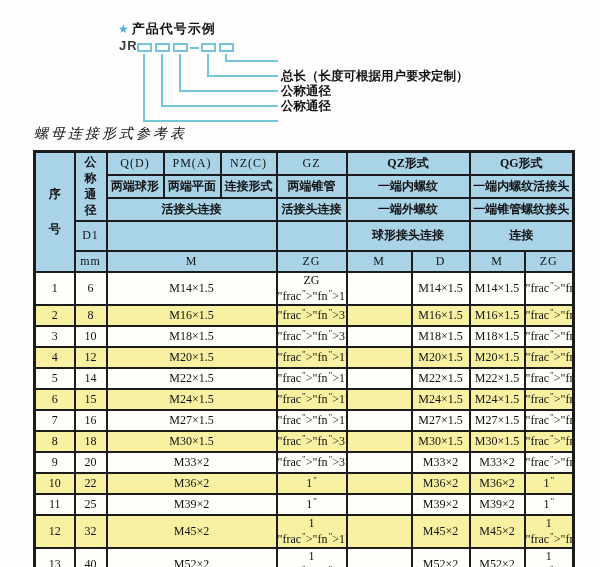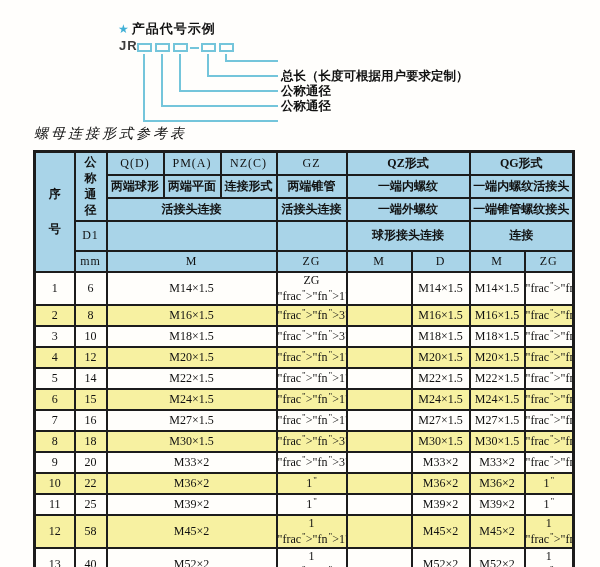--- a/index.html
+++ b/index.html
@@ -240,21 +240,21 @@
             <td>25</td>
             <td colspan="3">M39×2</td>
             <td>1<span class="inch">"</span></td>
             <td></td>
             <td>M39×2</td>
             <td>M39×2</td>
             <td>1<span class="inch">"</span></td>
           </tr>
           <tr class="yellow">
             <td>12</td>
-            <td>58</td>
+            <td>32</td>
             <td colspan="3">M45×2</td>
             <td>1 <span class="&lt;span">"</span>frac<span class="inch">"</span>&gt;<span class="&lt;span">"</span>fn<span class="inch">"</span>&gt;1<span class="&lt;span">"</span>fd&gt;4</td>
             <td></td>
             <td>M45×2</td>
             <td>M45×2</td>
             <td>1 <span class="&lt;span">"</span>frac<span class="inch">"</span>&gt;<span class="&lt;span">"</span>fn&gt;1fd&gt;4</td>
           </tr>
           <tr class="white">
             <td>13</td>
             <td>40</td>

